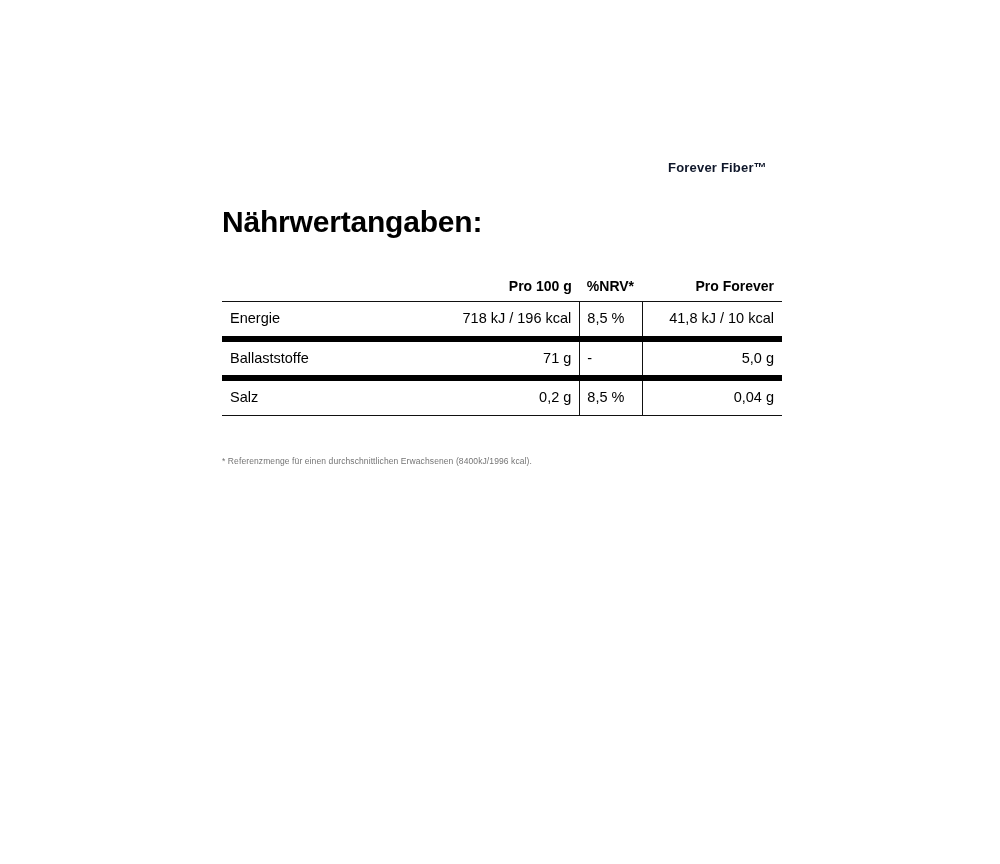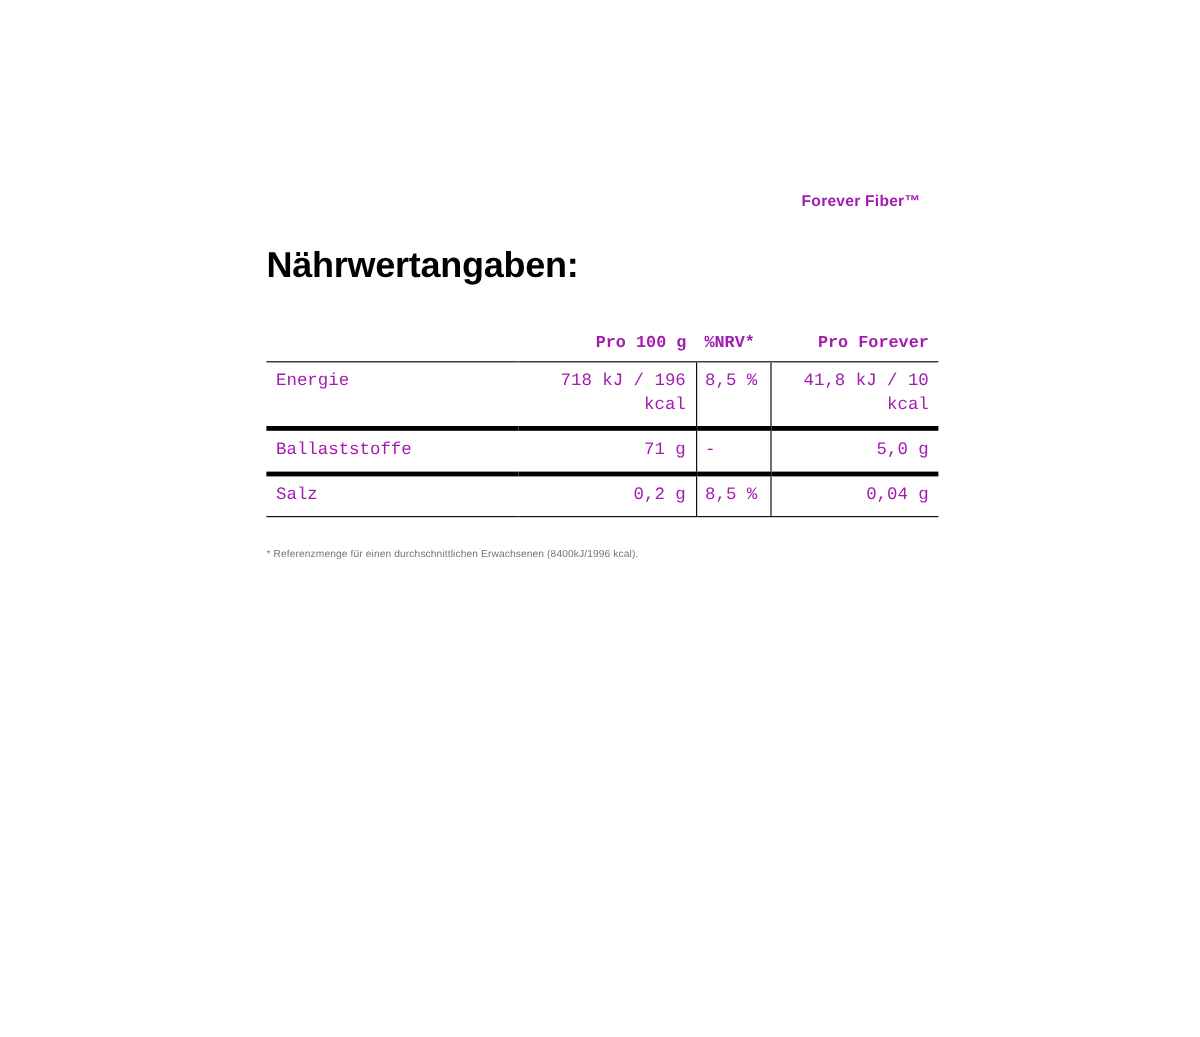--- a/index.html
+++ b/index.html
@@ -15,43 +15,42 @@
     color: #1a1a1a;
     overflow: hidden;
   }
 
   .product-name {
     position: absolute;
     left: 668px;
     top: 160px;
     font-size: 13px;
     font-weight: bold;
-    color: #a21caf;
+    color: #0f172a;
     letter-spacing: 0.2px;
   }
 
   .heading {
     position: absolute;
     left: 222px;
     top: 205px;
     font-size: 30px;
     font-weight: bold;
     color: #000000;
     letter-spacing: -0.2px;
   }
 
   .nutrition-table {
     position: absolute;
     left: 222px;
     top: 274px;
     width: 560px;
     border-collapse: collapse;
     font-size: 14.5px;
-    color: #a21caf;
-    font-family: Liberation Mono, monospace;
+    color: #000000;
   }
 
   .nutrition-table td,
   .nutrition-table th {
     padding: 0;
     vertical-align: top;
   }
 
   
   .col-name   { width: 210px; }
@@ -71,21 +70,21 @@
   }
   .head-row th.nrv-cell {
     text-align: left;
     padding-left: 7px;
     margin-top: 27px;
   }
 
   .body-row td {
     padding: 7px 8px 7px 8px;
     text-align: right;
-    border-bottom: 4px solid #000000;
+    border-bottom: 6px solid #000000;
     line-height: 1.35;
   }
   .body-row td.name-cell {
     text-align: left;
     padding-left: 8px;
   }
   .body-row td.nrv-cell {
     text-align: left;
     padding-left: 7px;
     border-left: 1px solid #111111;

